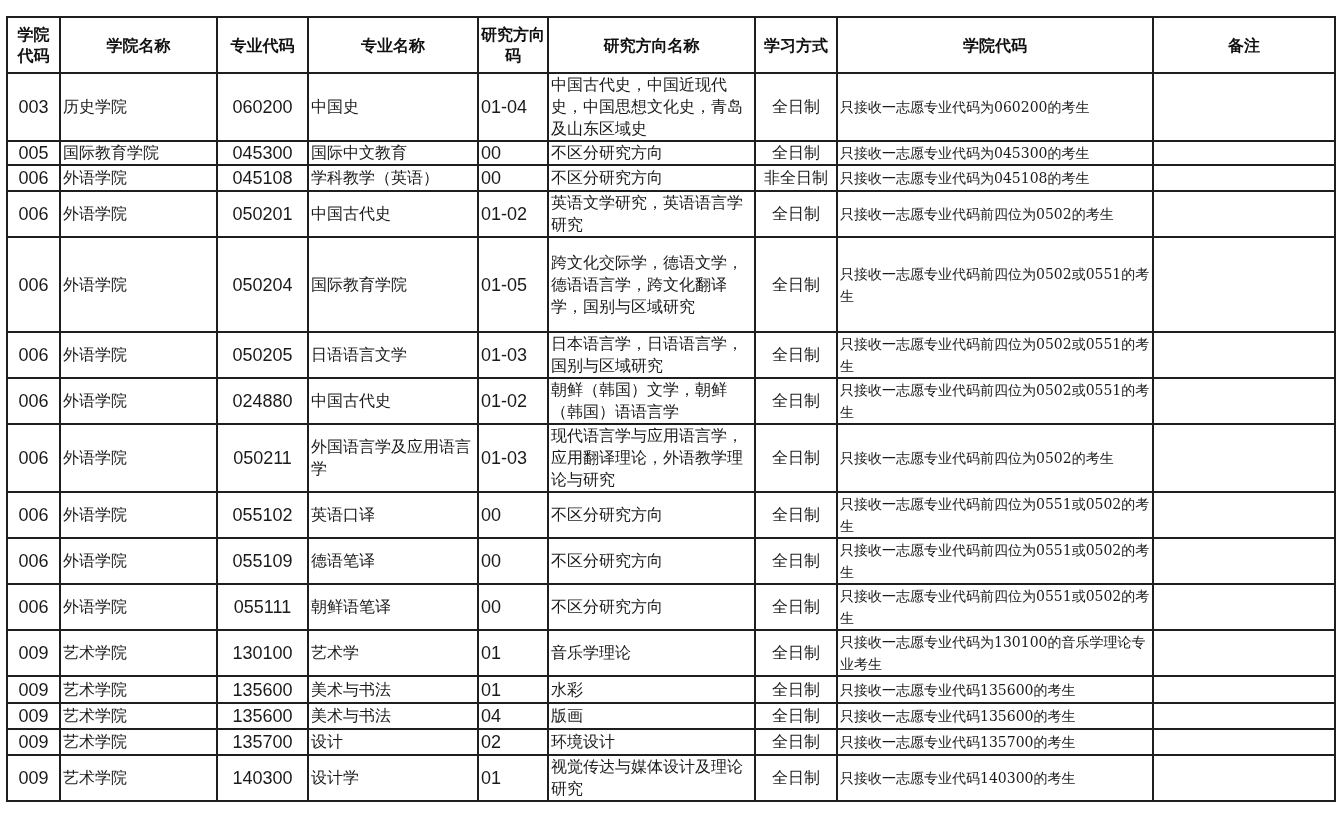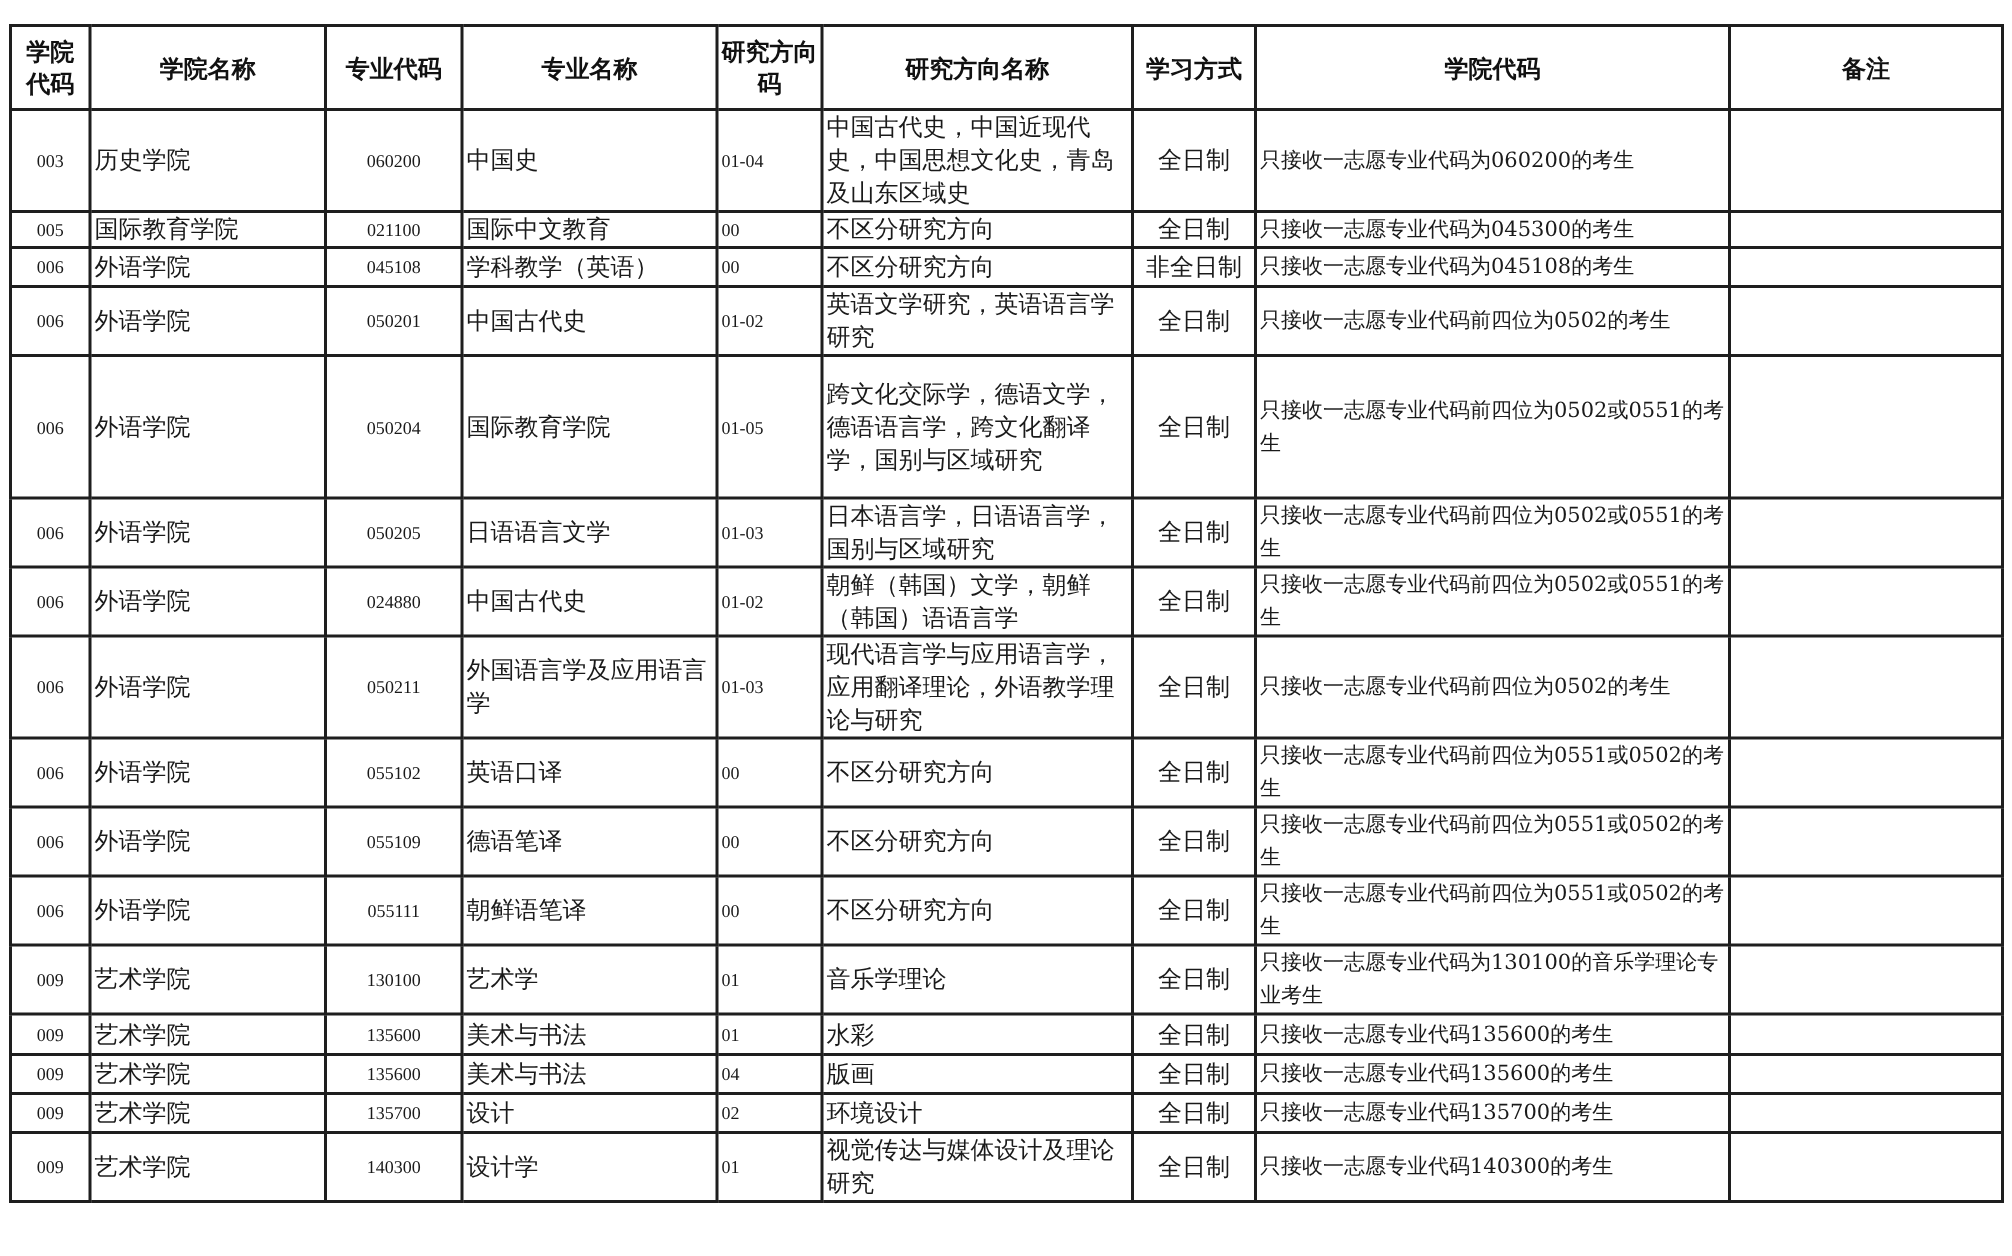--- a/index.html
+++ b/index.html
@@ -34,21 +34,21 @@
     th {
       font-family: "DejaVu Sans", "Liberation Sans", sans-serif;
       font-weight: bold;
       font-size: 16px;
       line-height: 21px;
       text-align: center;
       color: #111;
     }
     td.c { text-align: center; }
     td.l { text-align: left; }
-    td.num { font-family: Liberation Serif, serif; font-size: 12px; }
+    td.num { font-family: Liberation Sans, sans-serif; font-size: 18px; }
     td.req { font-size: 14px; line-height: 22px; }
   </style>
 </head>
 <body>
 
 <div class="wrap">
   <table>
     <colgroup>
       <col style="width:53px">
       <col style="width:157px">
@@ -81,21 +81,21 @@
     <td class="l">中国史</td>
     <td class="l num">01-04</td>
     <td class="l">中国古代史，中国近现代史，中国思想文化史，青岛及山东区域史</td>
     <td class="c">全日制</td>
     <td class="l req">只接收一志愿专业代码为060200的考生</td>
     <td class="l"></td>
   </tr>
         <tr style="height: 16px;">
     <td class="c num">005</td>
     <td class="l">国际教育学院</td>
-    <td class="c num">021100</td>
+    <td class="c num">045300</td>
     <td class="l">国际中文教育</td>
     <td class="l num">00</td>
     <td class="l">不区分研究方向</td>
     <td class="c">全日制</td>
     <td class="l req">只接收一志愿专业代码为045300的考生</td>
     <td class="l"></td>
   </tr>
         <tr style="height: 26px;">
     <td class="c num">006</td>
     <td class="l">外语学院</td>

